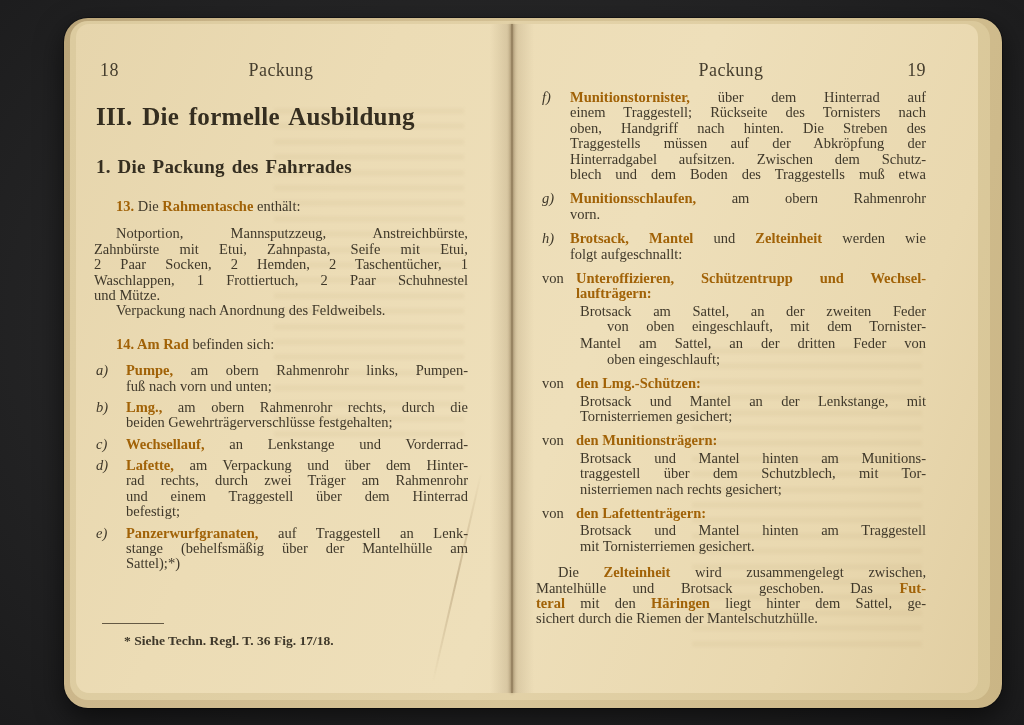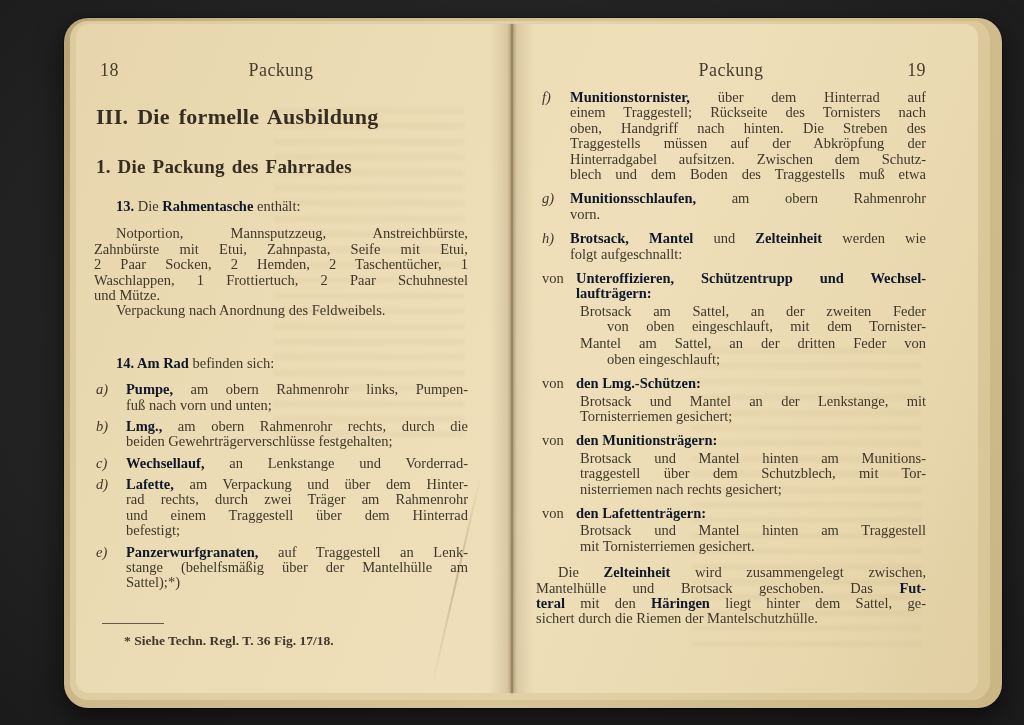--- a/index.html
+++ b/index.html
@@ -47,32 +47,32 @@
   .col{position:absolute;top:42px;font-size:14.5px;}
   .col-left{left:30px;width:374px;}
   .col-right{left:472px;width:390px;}
 
   .phead{position:relative;height:16px;font-size:18px;letter-spacing:.4px;color:#463e2e;}
   .phead .ptitle{display:block;text-align:center;}
   .phead .pnum{position:absolute;top:0;}
   .phead .pnum.pl{left:6px;}
   .phead .pnum.pr{right:0;}
 
-  .h1{font-size:22px;font-weight:bold;letter-spacing:.3px;word-spacing:3px;color:#352e20;margin:27px 0 0 2px;line-height:27px;}
+  .h1{font-size:25px;font-weight:bold;letter-spacing:.3px;word-spacing:3px;color:#352e20;margin:27px 0 0 2px;line-height:27px;}
   .h2{font-size:19px;font-weight:bold;letter-spacing:.2px;word-spacing:2px;color:#352e20;margin:26px 0 0 2px;line-height:21px;}
 
   .jl{text-align:justify;text-align-last:justify;line-height:15.4px;height:15.4px;overflow:hidden;}
   .jl.last{text-align-last:left;}
   .jl.fi{text-indent:22px;}
   .jl.c2{padding-left:27px;}
-  .b{font-weight:bold;color:#0f172a;}
+  .b{font-weight:bold;color:#a16207;}
 
   .p13{margin-top:22px;}
   .p13b{margin-top:12px;}
-  .p14{margin-top:37px;}
+  .p14{margin-top:18px;}
 
   .item{position:relative;padding-left:32px;margin-top:6px;}
   .col-right .item{padding-left:34px;}
   .item .lbl{position:absolute;left:2px;top:0;font-style:italic;line-height:15.4px;}
   .col-right .item .lbl{left:6px;}
   .mt11{margin-top:11px;}
   .mt14{margin-top:14px;}
   .mt9{margin-top:9px;}
   .mt10{margin-top:10px;}
 

